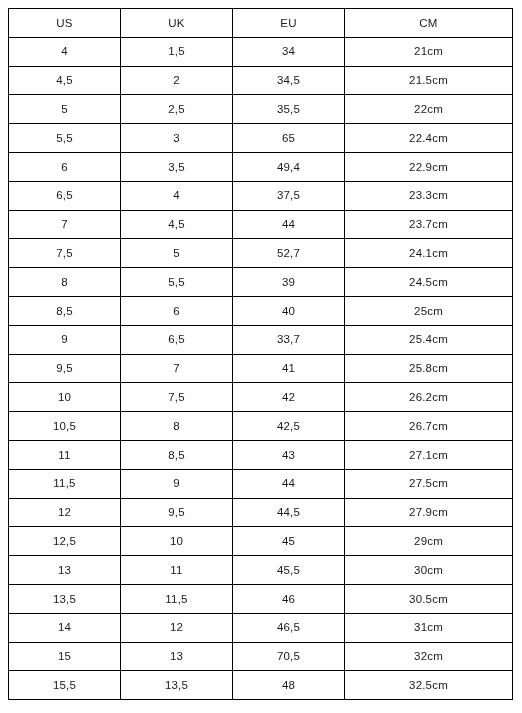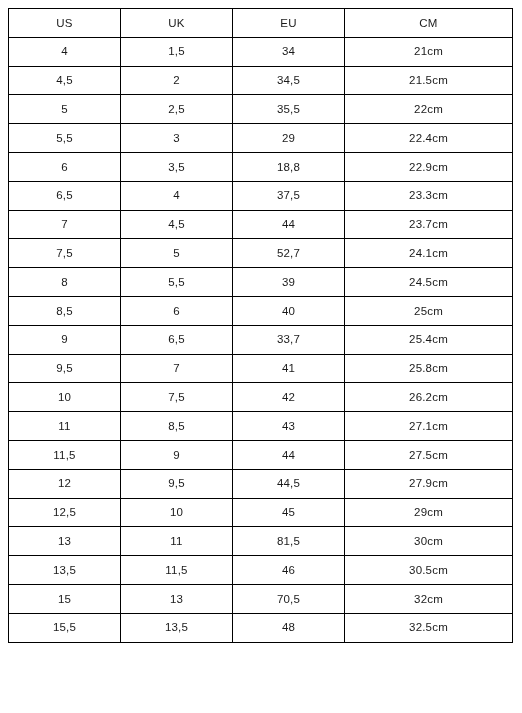--- a/index.html
+++ b/index.html
@@ -84,27 +84,27 @@
         </tr>
         <tr>
           <td>5</td>
           <td>2,5</td>
           <td>35,5</td>
           <td>22cm</td>
         </tr>
         <tr>
           <td>5,5</td>
           <td>3</td>
-          <td>29</td>
+          <td>65</td>
           <td>22.4cm</td>
         </tr>
         <tr>
           <td>6</td>
           <td>3,5</td>
-          <td>18,8</td>
+          <td>49,4</td>
           <td>22.9cm</td>
         </tr>
         <tr>
           <td>6,5</td>
           <td>4</td>
           <td>37,5</td>
           <td>23.3cm</td>
         </tr>
         <tr>
           <td>7</td>
@@ -142,20 +142,26 @@
           <td>41</td>
           <td>25.8cm</td>
         </tr>
         <tr>
           <td>10</td>
           <td>7,5</td>
           <td>42</td>
           <td>26.2cm</td>
         </tr>
         <tr>
+          <td>10,5</td>
+          <td>8</td>
+          <td>42,5</td>
+          <td>26.7cm</td>
+        </tr>
+        <tr>
           <td>11</td>
           <td>8,5</td>
           <td>43</td>
           <td>27.1cm</td>
         </tr>
         <tr>
           <td>11,5</td>
           <td>9</td>
           <td>44</td>
           <td>27.5cm</td>
@@ -168,28 +174,34 @@
         </tr>
         <tr>
           <td>12,5</td>
           <td>10</td>
           <td>45</td>
           <td>29cm</td>
         </tr>
         <tr>
           <td>13</td>
           <td>11</td>
-          <td>81,5</td>
+          <td>45,5</td>
           <td>30cm</td>
         </tr>
         <tr>
           <td>13,5</td>
           <td>11,5</td>
           <td>46</td>
           <td>30.5cm</td>
+        </tr>
+        <tr>
+          <td>14</td>
+          <td>12</td>
+          <td>46,5</td>
+          <td>31cm</td>
         </tr>
         <tr>
           <td>15</td>
           <td>13</td>
           <td>70,5</td>
           <td>32cm</td>
         </tr>
         <tr>
           <td>15,5</td>
           <td>13,5</td>

